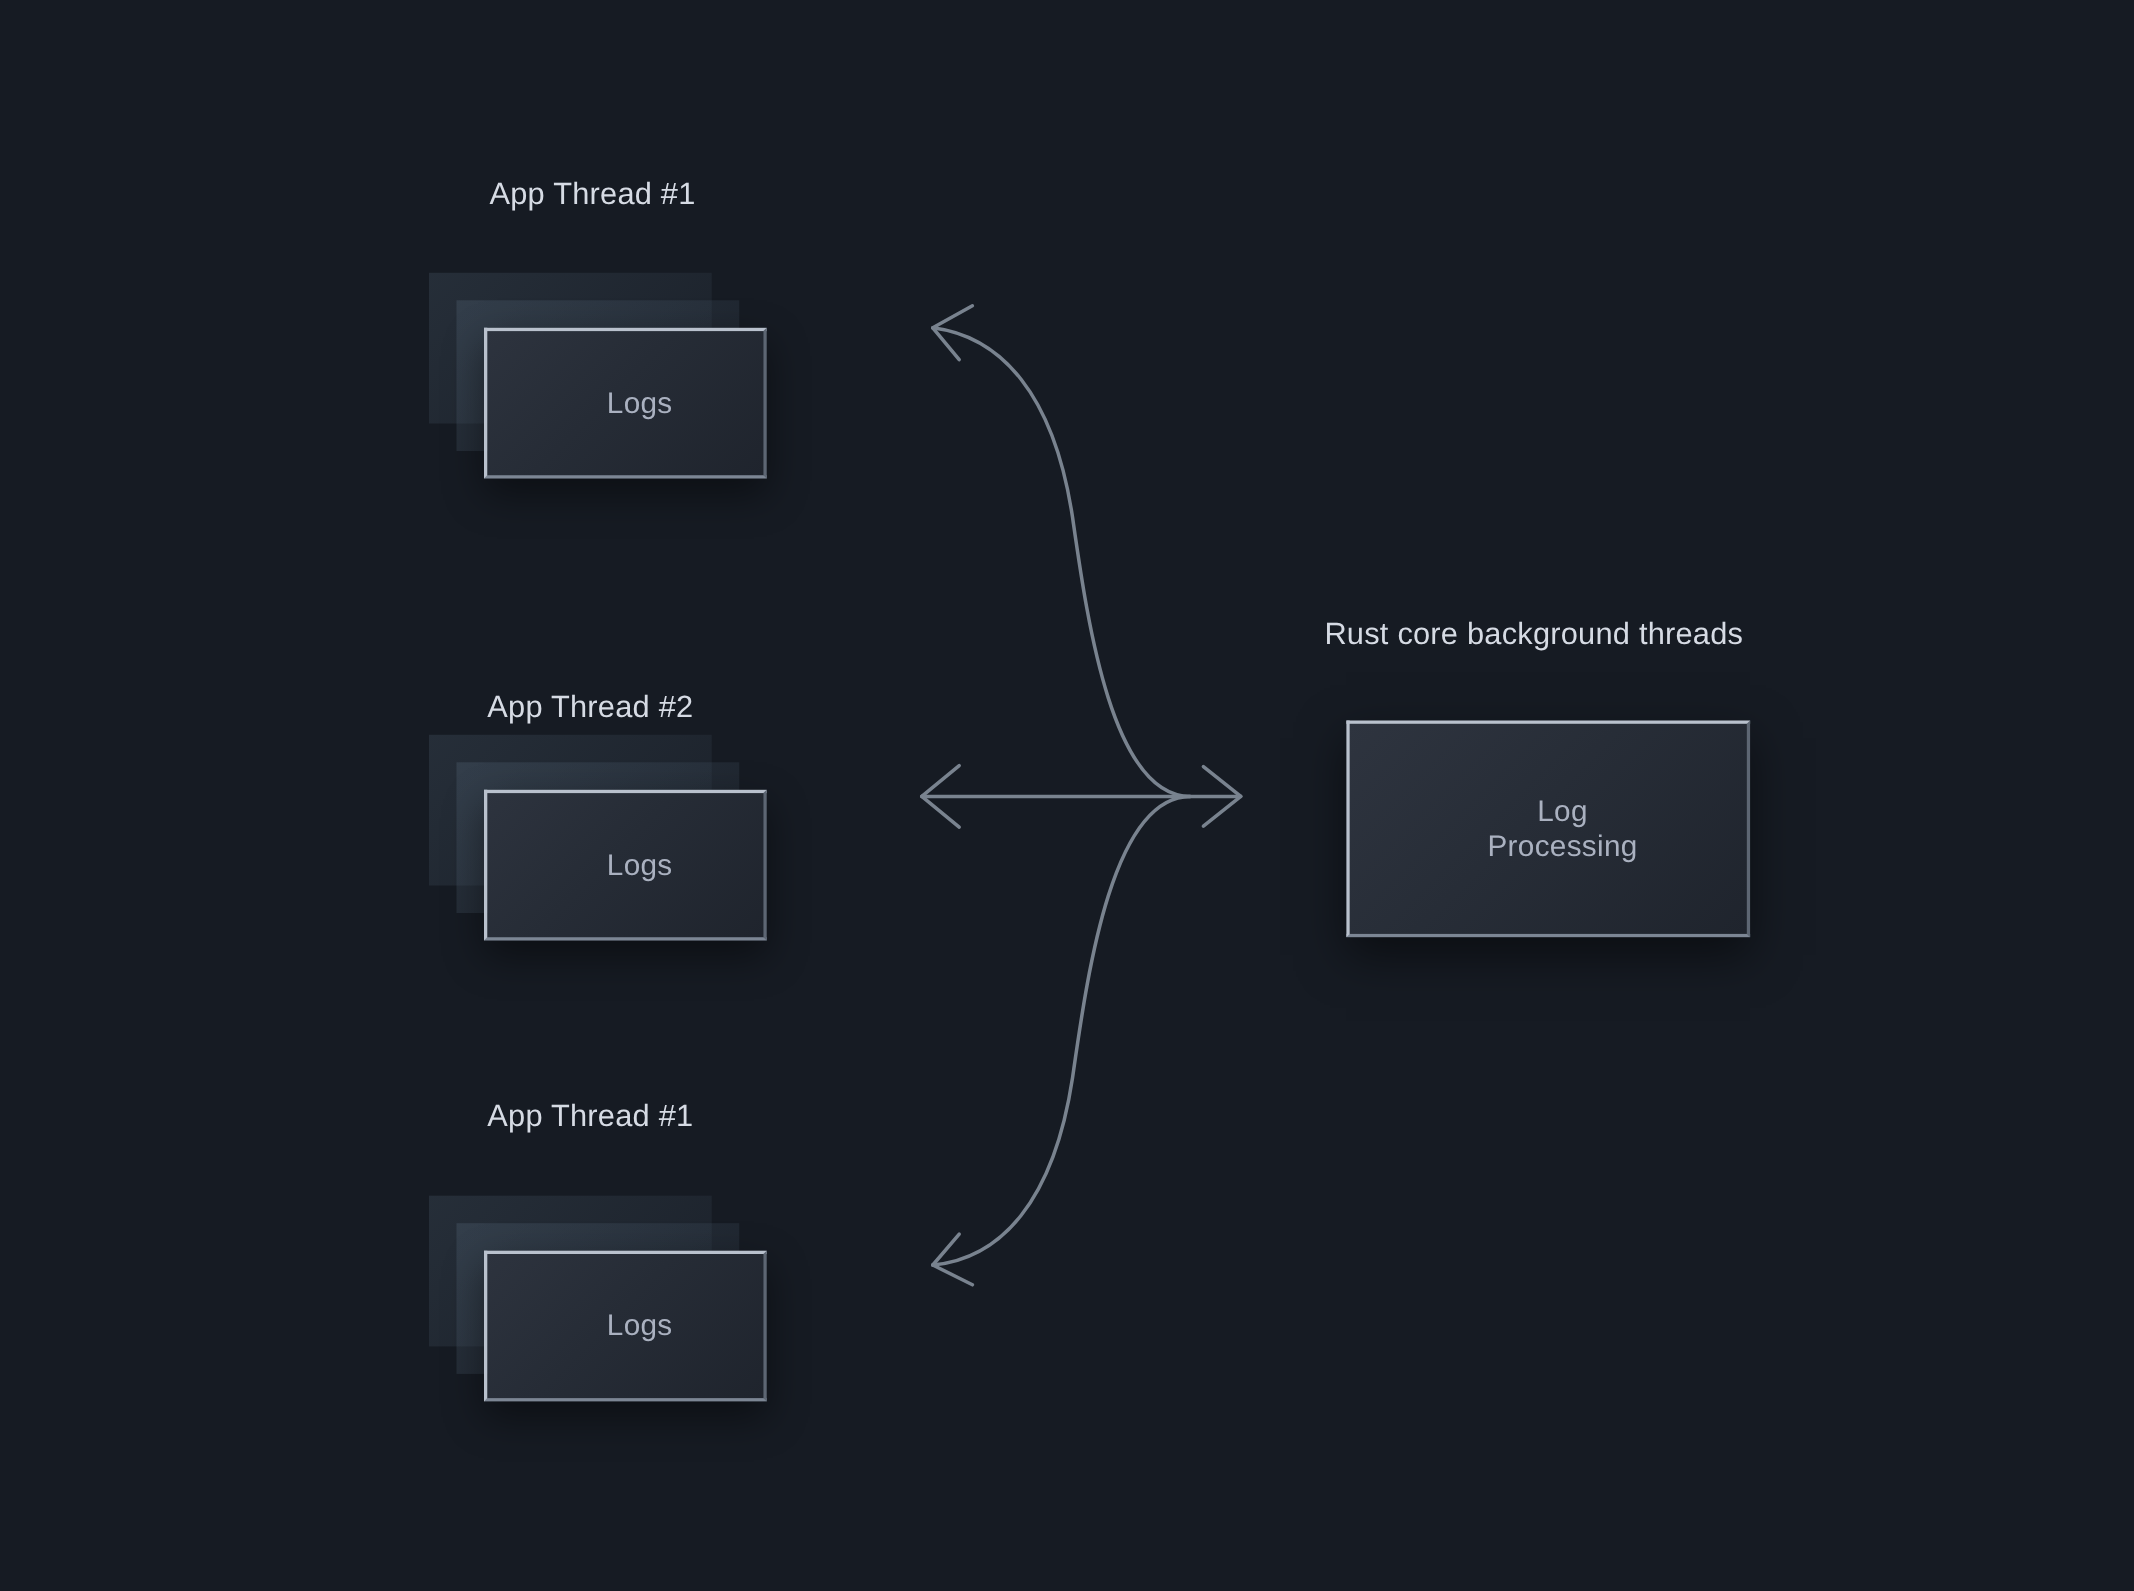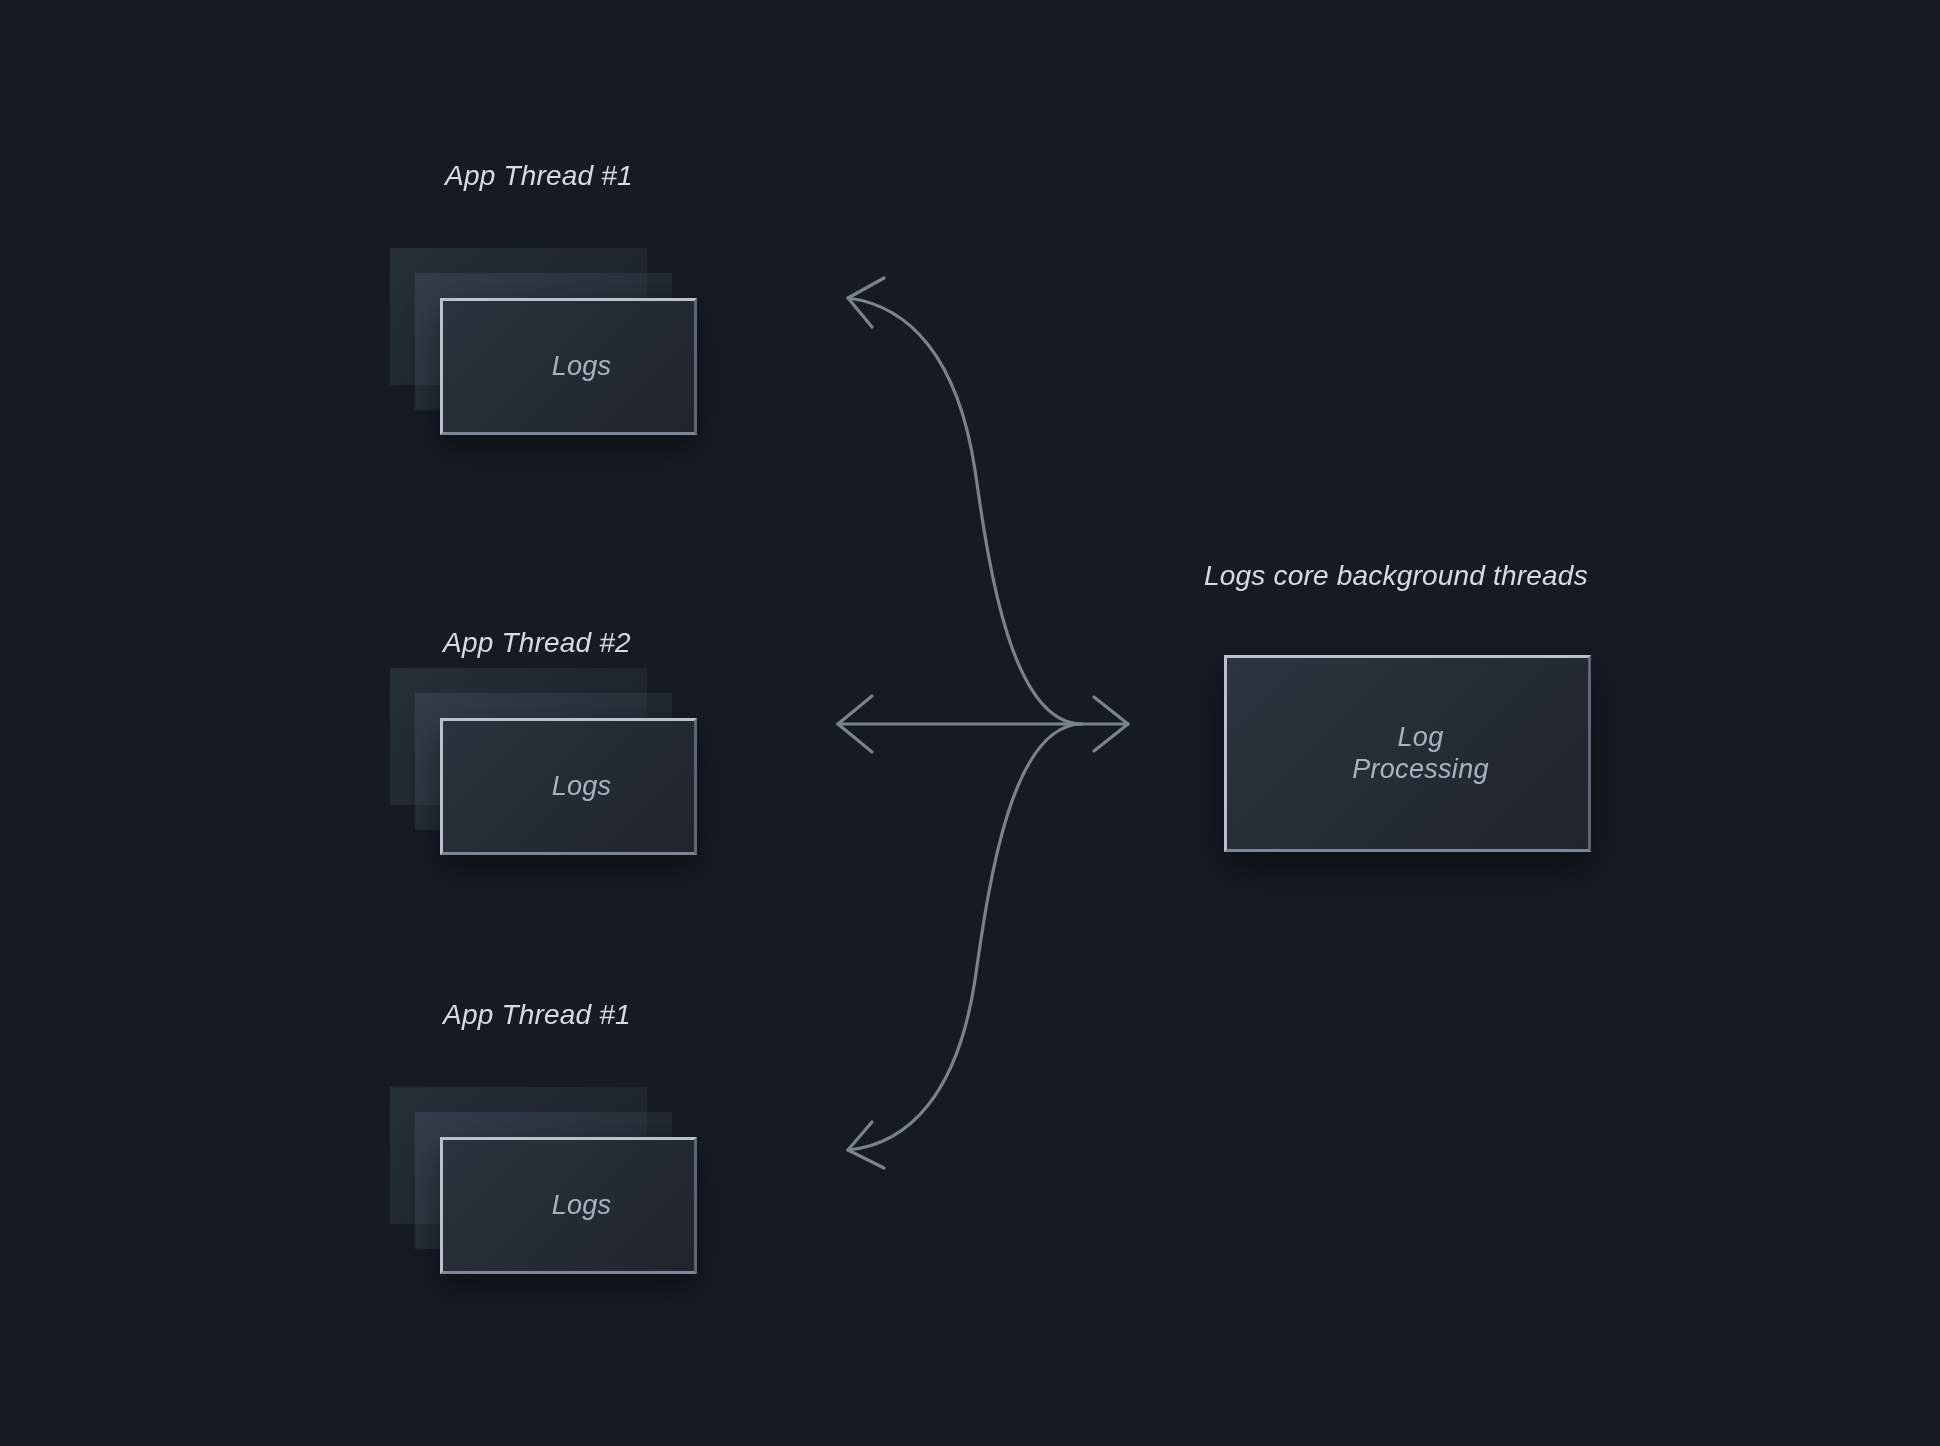--- a/index.html
+++ b/index.html
@@ -7,21 +7,20 @@
     padding: 0;
     background: #151a22;
   }
   #stage {
     position: relative;
     width: 1940px;
     height: 1446px;
     background: #161b23;
     overflow: hidden;
     font-family: "Liberation Sans", sans-serif;
-    font-style: italic;
     -webkit-font-smoothing: antialiased;
   }
 
   
   .thread-group { position: absolute; }
   .group-label {
     position: absolute;
     font-size: 28px;
     font-weight: 400;
     color: #d6dbe4;
@@ -161,20 +160,20 @@
     <div class="stack" style="left:0px; top:88px;">
       <div class="layer back"></div>
       <div class="layer mid"></div>
       <div class="layer front">
         <span class="card-text">Logs</span>
       </div>
     </div>
   </div>
 
   <div class="proc-wrap" style="left:1204px; top:560px;">
-    <div class="group-label" style="left:0px; top:0px;">Logs core background threads</div>
+    <div class="group-label" style="left:0px; top:0px;">Rust core background threads</div>
     <div class="proc-box" style="left:20px; top:95px;">
       <span class="proc-line">Log</span>
       <span class="proc-line">Processing</span>
     </div>
   </div>
 
 </div>
 
 </body></html>

